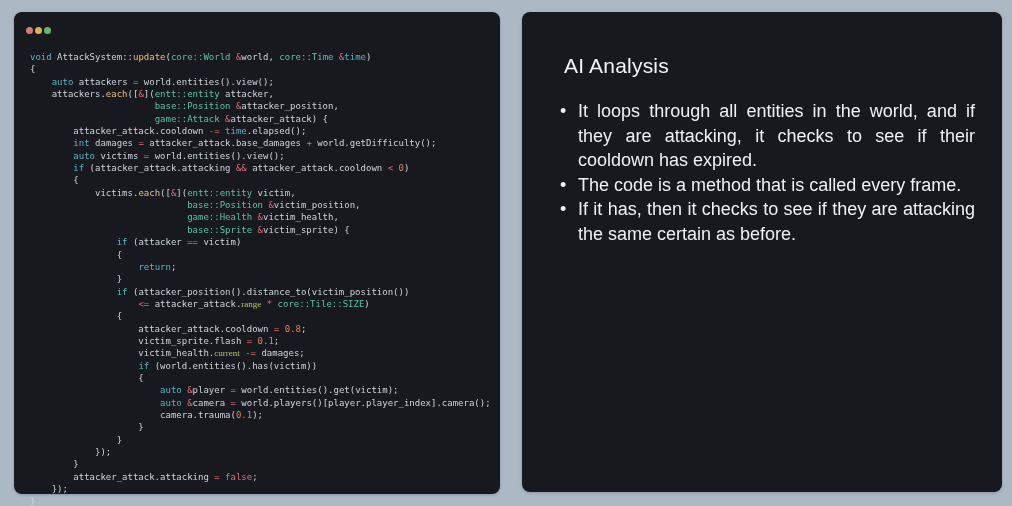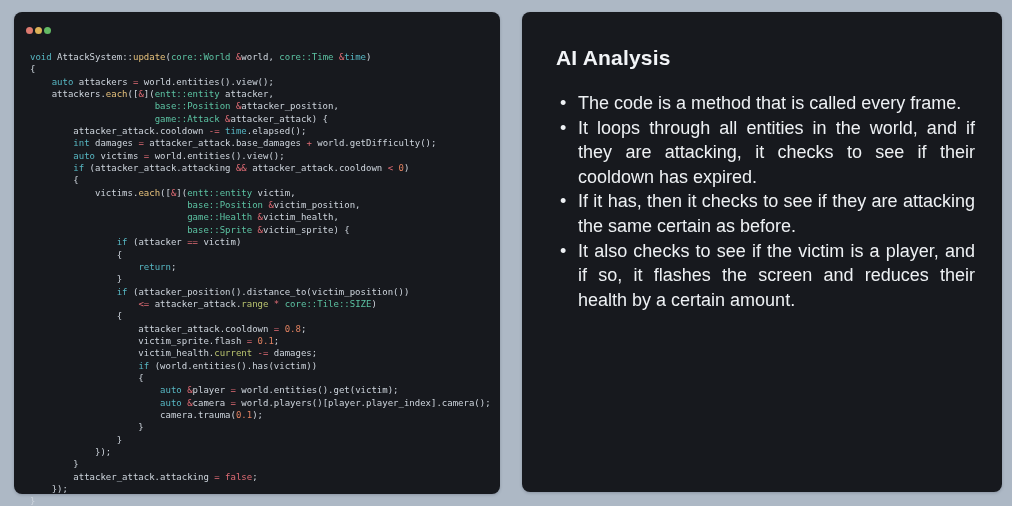--- a/index.html
+++ b/index.html
@@ -29,30 +29,30 @@
     font-family:"DejaVu Sans Mono", monospace;
     font-size:9px;
     line-height:12.35px;
   }
   .code-line { white-space:pre; min-height:12.35px; }
 
   .tok-d { color:#ced5dd; }
   .tok-k { color:#57b7c3; }
   .tok-t { color:#5cc3a3; }
   .tok-f { color:#e5c07b; }
-  .tok-p { color:#b9c36f; }
+  .tok-p { color:#b9c36f;font-family:Liberation Serif, serif; }
   .tok-o { color:#e06c75; }
   .tok-n { color:#e08160; }
   .tok-b { color:#e06c75; }
 
   .analysis-title {
-    margin:8px;
+    margin:16px;
     padding:26px 0 0 26px;
     font-size:21px;
-    font-weight:700;
+    font-weight:400;
     color:#f2f4f7;
     letter-spacing:0.2px;
   }
   .analysis-list {
     margin:21px 0 0 0;
     padding:0 27px 0 56px;
     list-style:none;
     color:#eef1f4;
     font-size:18px;
     line-height:24.6px;
@@ -74,18 +74,17 @@
     <span class="dot" style="background: rgb(221, 122, 112);"></span>
     <span class="dot" style="background: rgb(221, 178, 87);"></span>
     <span class="dot" style="background: rgb(99, 186, 100);"></span>
   </div>
   <pre class="code"><div class="code-line"><span class="tok-k">void</span><span class="tok-d"> AttackSystem::</span><span class="tok-f">update</span><span class="tok-d">(</span><span class="tok-t">core::World</span><span class="tok-d"> </span><span class="tok-o">&amp;</span><span class="tok-d">world, </span><span class="tok-t">core::Time</span><span class="tok-d"> </span><span class="tok-o">&amp;</span><span class="tok-k">time</span><span class="tok-d">)</span></div><div class="code-line"><span class="tok-d">{</span></div><div class="code-line"><span class="tok-d">    </span><span class="tok-k">auto</span><span class="tok-d"> attackers </span><span class="tok-o">=</span><span class="tok-d"> world.entities().view();</span></div><div class="code-line"><span class="tok-d">    attackers.</span><span class="tok-f">each</span><span class="tok-d">([</span><span class="tok-o">&amp;</span><span class="tok-d">](</span><span class="tok-t">entt::entity</span><span class="tok-d"> attacker,</span></div><div class="code-line"><span class="tok-d">                       </span><span class="tok-t">base::Position</span><span class="tok-d"> </span><span class="tok-o">&amp;</span><span class="tok-d">attacker_position,</span></div><div class="code-line"><span class="tok-d">                       </span><span class="tok-t">game::Attack</span><span class="tok-d"> </span><span class="tok-o">&amp;</span><span class="tok-d">attacker_attack) {</span></div><div class="code-line"><span class="tok-d">        attacker_attack.cooldown </span><span class="tok-o">-=</span><span class="tok-d"> </span><span class="tok-k">time</span><span class="tok-d">.elapsed();</span></div><div class="code-line"><span class="tok-d">        </span><span class="tok-k">int</span><span class="tok-d"> damages </span><span class="tok-o">=</span><span class="tok-d"> attacker_attack.base_damages </span><span class="tok-o">+</span><span class="tok-d"> world.getDifficulty();</span></div><div class="code-line"><span class="tok-d">        </span><span class="tok-k">auto</span><span class="tok-d"> victims </span><span class="tok-o">=</span><span class="tok-d"> world.entities().view();</span></div><div class="code-line"><span class="tok-d">        </span><span class="tok-k">if</span><span class="tok-d"> (attacker_attack.attacking </span><span class="tok-o">&amp;&amp;</span><span class="tok-d"> attacker_attack.cooldown </span><span class="tok-o">&lt;</span><span class="tok-d"> </span><span class="tok-n">0</span><span class="tok-d">)</span></div><div class="code-line"><span class="tok-d">        {</span></div><div class="code-line"><span class="tok-d">            victims.</span><span class="tok-f">each</span><span class="tok-d">([</span><span class="tok-o">&amp;</span><span class="tok-d">](</span><span class="tok-t">entt::entity</span><span class="tok-d"> victim,</span></div><div class="code-line"><span class="tok-d">                             </span><span class="tok-t">base::Position</span><span class="tok-d"> </span><span class="tok-o">&amp;</span><span class="tok-d">victim_position,</span></div><div class="code-line"><span class="tok-d">                             </span><span class="tok-t">game::Health</span><span class="tok-d"> </span><span class="tok-o">&amp;</span><span class="tok-d">victim_health,</span></div><div class="code-line"><span class="tok-d">                             </span><span class="tok-t">base::Sprite</span><span class="tok-d"> </span><span class="tok-o">&amp;</span><span class="tok-d">victim_sprite) {</span></div><div class="code-line"><span class="tok-d">                </span><span class="tok-k">if</span><span class="tok-d"> (attacker </span><span class="tok-o">==</span><span class="tok-d"> victim)</span></div><div class="code-line"><span class="tok-d">                {</span></div><div class="code-line"><span class="tok-d">                    </span><span class="tok-k">return</span><span class="tok-d">;</span></div><div class="code-line"><span class="tok-d">                }</span></div><div class="code-line"><span class="tok-d">                </span><span class="tok-k">if</span><span class="tok-d"> (attacker_position().distance_to(victim_position())</span></div><div class="code-line"><span class="tok-d">                    </span><span class="tok-o">&lt;=</span><span class="tok-d"> attacker_attack.</span><span class="tok-p">range</span><span class="tok-d"> </span><span class="tok-o">*</span><span class="tok-d"> </span><span class="tok-t">core::Tile::SIZE</span><span class="tok-d">)</span></div><div class="code-line"><span class="tok-d">                {</span></div><div class="code-line"><span class="tok-d">                    attacker_attack.cooldown </span><span class="tok-o">=</span><span class="tok-d"> </span><span class="tok-n">0.8</span><span class="tok-d">;</span></div><div class="code-line"><span class="tok-d">                    victim_sprite.flash </span><span class="tok-o">=</span><span class="tok-d"> </span><span class="tok-n">0.1</span><span class="tok-d">;</span></div><div class="code-line"><span class="tok-d">                    victim_health.</span><span class="tok-p">current</span><span class="tok-d"> </span><span class="tok-o">-=</span><span class="tok-d"> damages;</span></div><div class="code-line"><span class="tok-d">                    </span><span class="tok-k">if</span><span class="tok-d"> (world.entities().has(victim))</span></div><div class="code-line"><span class="tok-d">                    {</span></div><div class="code-line"><span class="tok-d">                        </span><span class="tok-k">auto</span><span class="tok-d"> </span><span class="tok-o">&amp;</span><span class="tok-d">player </span><span class="tok-o">=</span><span class="tok-d"> world.entities().get(victim);</span></div><div class="code-line"><span class="tok-d">                        </span><span class="tok-k">auto</span><span class="tok-d"> </span><span class="tok-o">&amp;</span><span class="tok-d">camera </span><span class="tok-o">=</span><span class="tok-d"> world.players()[player.player_index].camera();</span></div><div class="code-line"><span class="tok-d">                        camera.trauma(</span><span class="tok-n">0.1</span><span class="tok-d">);</span></div><div class="code-line"><span class="tok-d">                    }</span></div><div class="code-line"><span class="tok-d">                }</span></div><div class="code-line"><span class="tok-d">            });</span></div><div class="code-line"><span class="tok-d">        }</span></div><div class="code-line"><span class="tok-d">        attacker_attack.attacking </span><span class="tok-o">=</span><span class="tok-d"> </span><span class="tok-b">false</span><span class="tok-d">;</span></div><div class="code-line"><span class="tok-d">    });</span></div><div class="code-line"><span class="tok-d">}</span></div></pre>
 </div>
 
 <div class="panel analysis-panel">
   <h2 class="analysis-title">AI Analysis</h2>
   <ul class="analysis-list">
+      <li>It loops through all entities in the world, and if they are attacking, it checks to see if their cooldown has expired.</li>
       <li>The code is a method that is called every frame.</li>
-      <li>It loops through all entities in the world, and if they are attacking, it checks to see if their cooldown has expired.</li>
       <li>If it has, then it checks to see if they are attacking the same certain as before.</li>
-      <li>It also checks to see if the victim is a player, and if so, it flashes the screen and reduces their health by a certain amount.</li>
     </ul>
 </div>
 
 </body></html>

